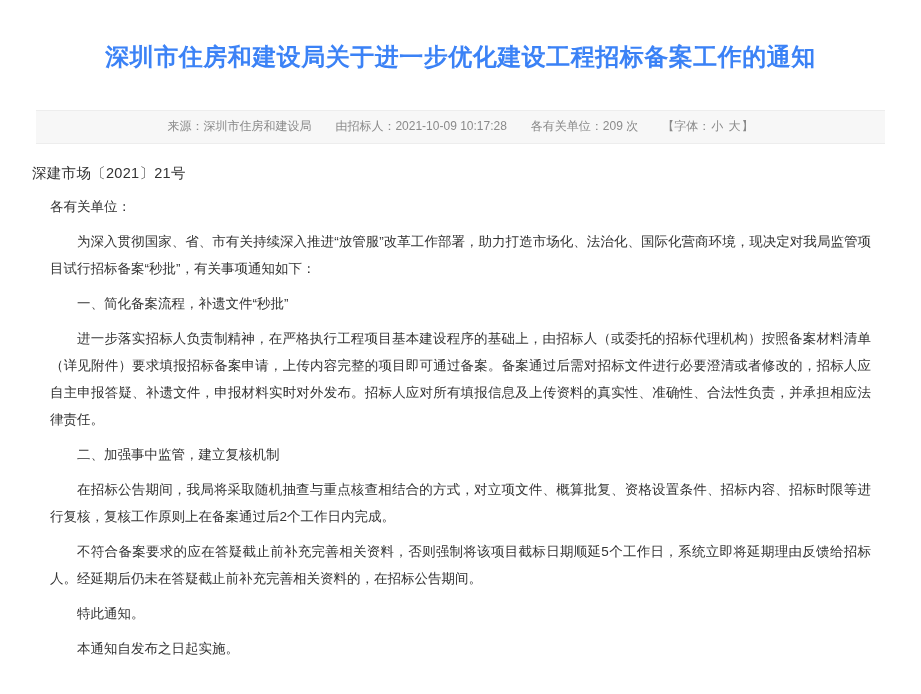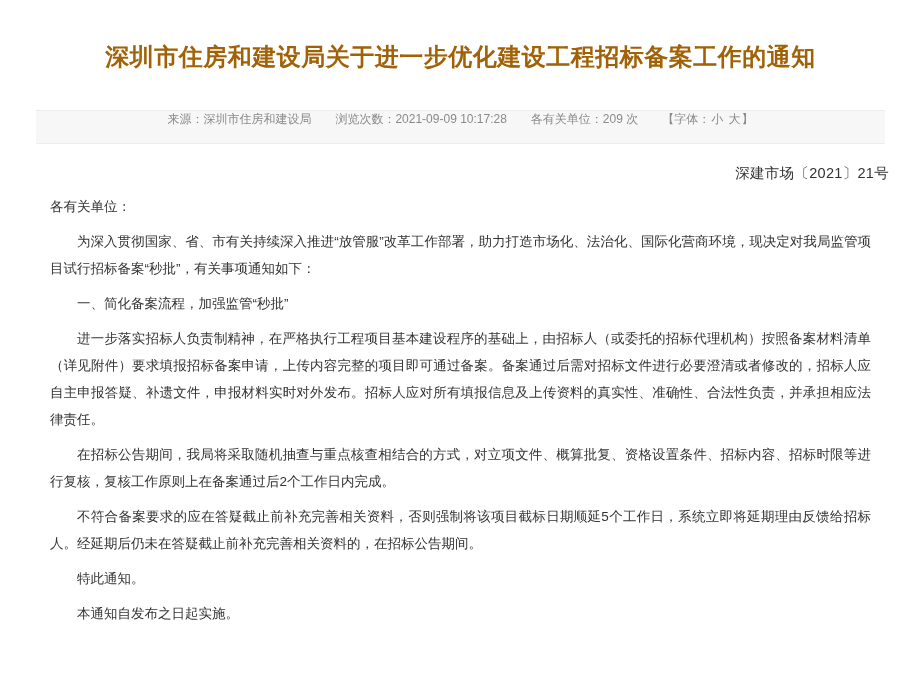--- a/index.html
+++ b/index.html
@@ -18,32 +18,33 @@
     width: 921px;
     height: 694px;
     position: relative;
     box-sizing: border-box;
     padding: 0 32px;
   }
   .doc-title {
     text-align: center;
     font-size: 24px;
     font-weight: bold;
-    color: #a16207;
+    color: #3b82f6;
     letter-spacing: 0.5px;
     padding: 24px 30px 20px 30px;
     line-height: 1.4;
     font-family: "Liberation Sans", sans-serif;
   }
   .meta-bar {
     background: #f7f7f7;
     border-top: 1px solid #ededed;
     border-bottom: 1px solid #ededed;
     height: 32px;
     display: flex;
+    align-items: center;
     justify-content: center;
     gap: 0px;
     font-size: 12px;
     color: #8a8a8a;
     margin: 0 4px;
   }
   .meta-item {
     padding: 0 12px;
     white-space: nowrap;
   }
@@ -54,21 +55,21 @@
     padding: 0 12px;
     white-space: nowrap;
     color: #8a8a8a;
   }
   .font-size-box .fs-link {
     color: #8a8a8a;
     cursor: pointer;
     padding: 0 1px;
   }
   .doc-number {
-    text-align: right;
+    text-align: left;
     font-size: 14.5px;
     color: #333333;
     margin-top: 20px;
     margin-bottom: 10px;
     letter-spacing: 0.3px;
   }
   .body-text {
     font-size: 13.5px;
     line-height: 2.0;
     color: #333333;
@@ -91,32 +92,33 @@
 </style>
 </head>
 <body>
 
 <div class="page">
 
   <h1 class="doc-title">深圳市住房和建设局关于进一步优化建设工程招标备案工作的通知</h1>
 
   <div class="meta-bar">
     <span class="meta-item"><span>来源：</span><span class="val">深圳市住房和建设局</span></span>
-    <span class="meta-item"><span>浏览次数：</span><span class="val">2021-09-09 10:17:28</span></span>
+    <span class="meta-item"><span>由招标人：</span><span class="val">2021-10-09 10:17:28</span></span>
     <span class="meta-item"><span>各有关单位：</span><span class="val">209</span>&nbsp;<span>次</span></span>
     <span class="font-size-box"><span>【字体：</span><span class="fs-link">小</span>&nbsp;<span class="fs-link">大</span><span>】</span></span>
   </div>
 
   <div class="doc-number">深建市场〔2021〕21号</div>
 
   <div class="body-text">
     <p class="p-noindent">各有关单位：</p>
     <p class="p-indent">为深入贯彻国家、省、市有关持续深入推进“放管服”改革工作部署，助力打造市场化、法治化、国际化营商环境，现决定对我局监管项目试行招标备案“秒批”，有关事项通知如下：</p>
-    <p class="p-indent">一、简化备案流程，加强监管“秒批”</p>
+    <p class="p-indent">一、简化备案流程，补遗文件“秒批”</p>
     <p class="p-indent">进一步落实招标人负责制精神，在严格执行工程项目基本建设程序的基础上，由招标人（或委托的招标代理机构）按照备案材料清单（详见附件）要求填报招标备案申请，上传内容完整的项目即可通过备案。备案通过后需对招标文件进行必要澄清或者修改的，招标人应自主申报答疑、补遗文件，申报材料实时对外发布。招标人应对所有填报信息及上传资料的真实性、准确性、合法性负责，并承担相应法律责任。</p>
+    <p class="p-indent">二、加强事中监管，建立复核机制</p>
     <p class="p-indent">在招标公告期间，我局将采取随机抽查与重点核查相结合的方式，对立项文件、概算批复、资格设置条件、招标内容、招标时限等进行复核，复核工作原则上在备案通过后2个工作日内完成。</p>
     <p class="p-indent">不符合备案要求的应在答疑截止前补充完善相关资料，否则强制将该项目截标日期顺延5个工作日，系统立即将延期理由反馈给招标人。经延期后仍未在答疑截止前补充完善相关资料的，在招标公告期间。</p>
     <p class="p-indent">特此通知。</p>
     <p class="p-indent">本通知自发布之日起实施。</p>
 
     <div class="spacer-md"></div>
 
   </div>
 
 </div>

